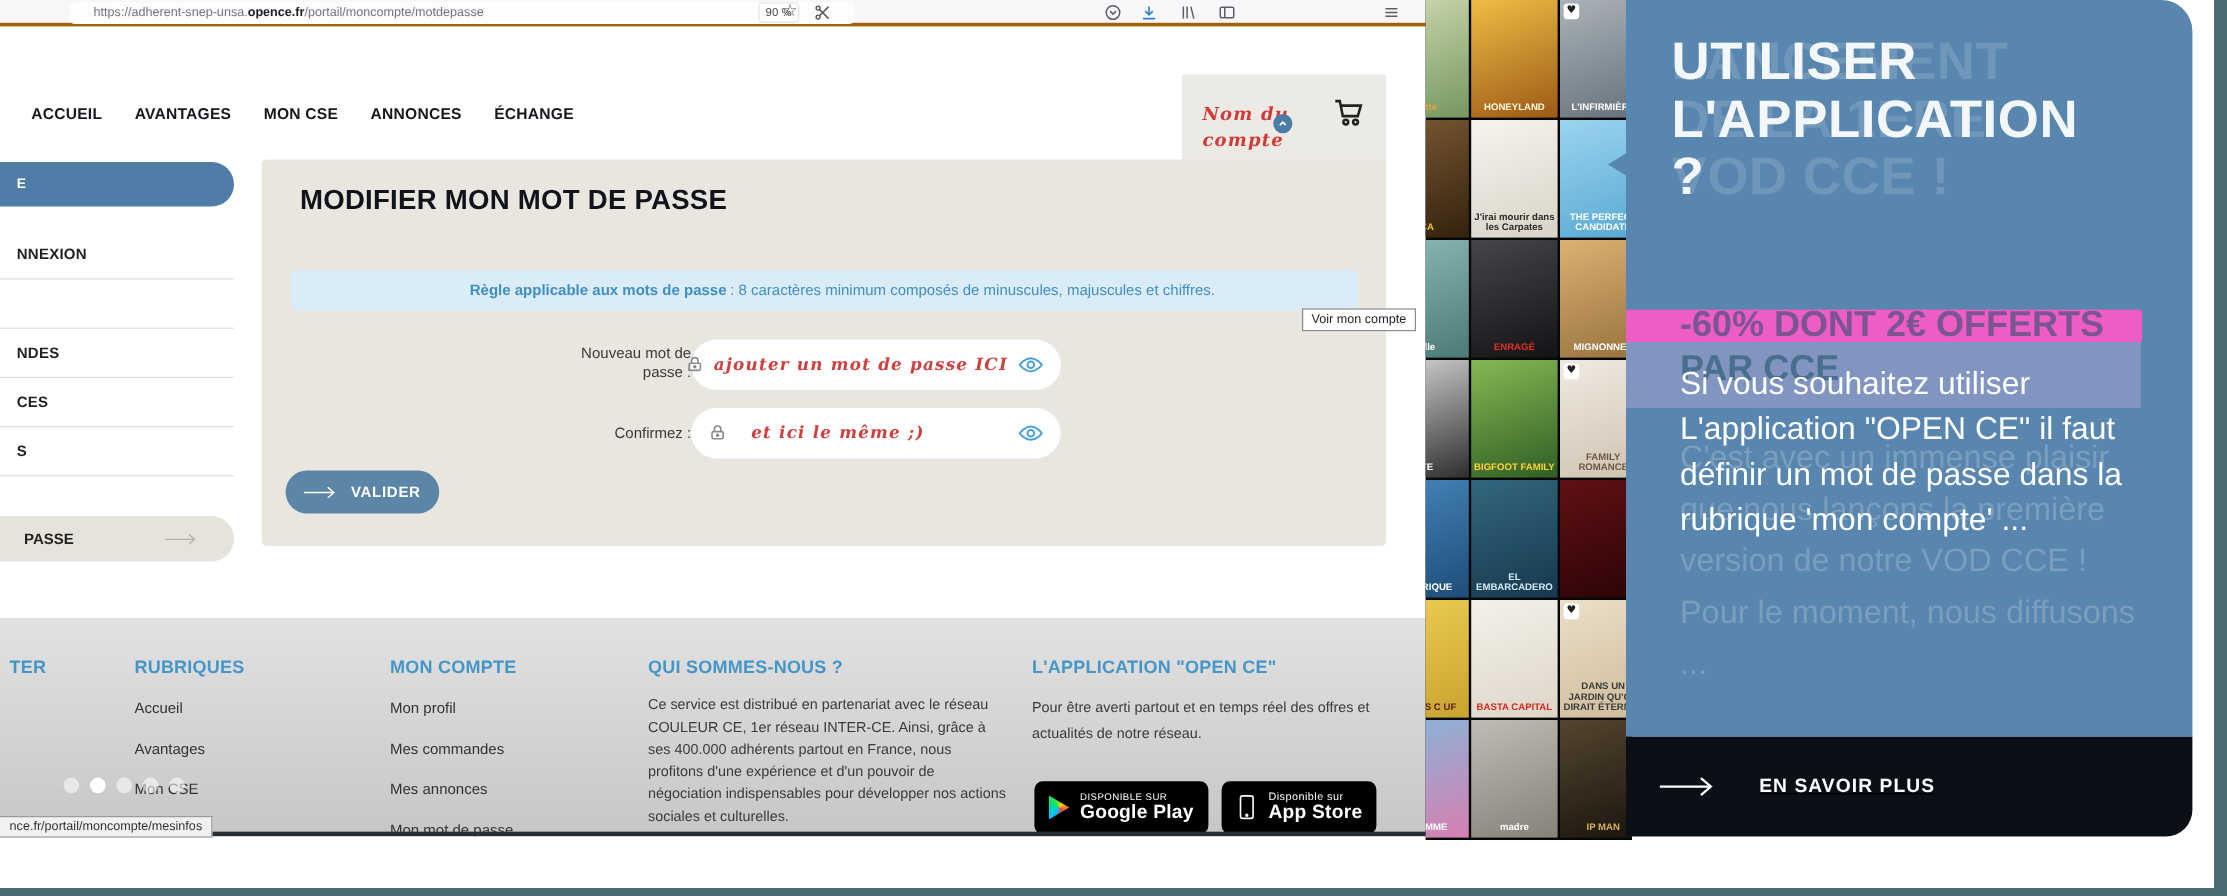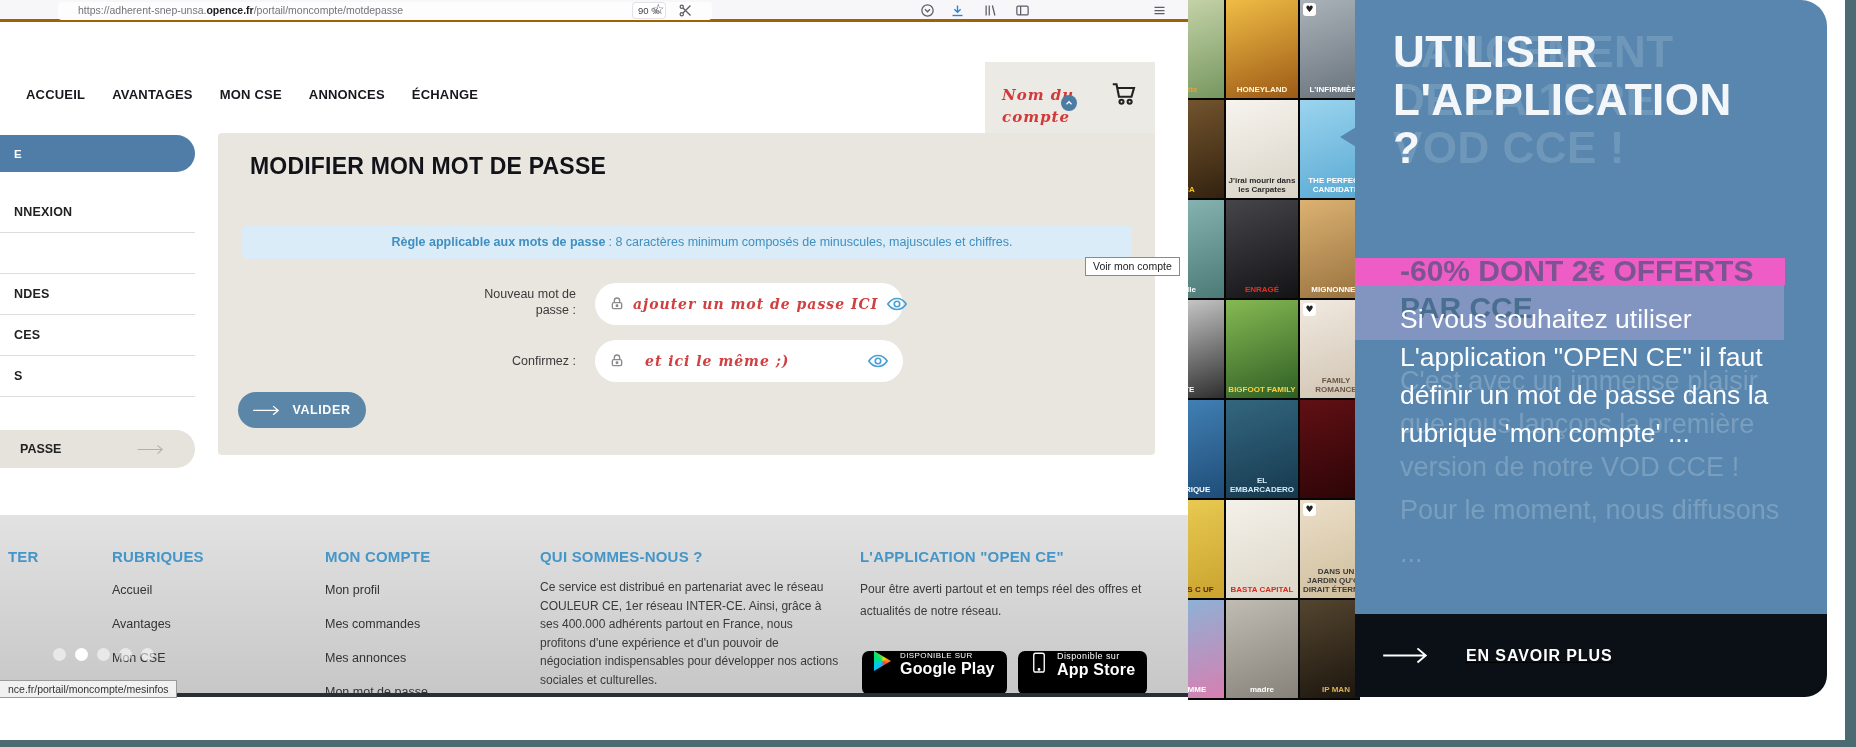--- a/index.html
+++ b/index.html
@@ -55,42 +55,42 @@
   #side-pass .arr { position:absolute; right:28px; width:30px; color:#b5b1a9; }
 
   
   #main { position:absolute; left:218px; top:133px; width:937px; height:322px; background:#e9e6e0; border-radius:4px; }
   #main h1 { position:absolute; left:32px; top:20px; font-size:23px; font-weight:800; color:#121219; letter-spacing:.2px; }
   #rulebox { position:absolute; left:24px; top:92px; width:890px; height:34px; background:#d9ecf8;
              border-radius:6px; display:flex; align-items:center; padding-left:30px;
              font-size:12.5px; color:#418fc0;justify-content:center; }
   #rulebox b { font-weight:700; margin-right:3px; }
   .flabel { position:absolute; font-size:12.5px; color:#3a3a3a; text-align:right; width:140px; line-height:16px; }
-  .pwfield { position:absolute; left:377px; width:308px; height:42px; background:#fff; border-radius:21px;
-             display:flex; align-items:center; padding:0 14px; gap:8px; }
+  .pwfield { position:absolute; left:358px; width:308px; height:42px; background:#fff; border-radius:21px;
+             display:flex; align-items:center; padding:0 14px; gap:8px;justify-content:flex-end; }
   .pwfield .lock { width:16px; height:16px; color:#8a8a8a; flex:0 0 auto; }
   .pwfield .hint { font-family:"DejaVu Serif", serif; font-style:italic; font-weight:700;
                    font-size:14px; color:#d04040; letter-spacing:1px; white-space:nowrap; }
   .pwfield .eye { width:22px; height:22px; color:#4a9fd4; margin-left:auto; flex:0 0 auto; }
   #valider { position:absolute; left:238px; top:392px; width:128px; height:36px; background:#5b86a8;
              border:none; border-radius:18px; color:#fff; display:flex; align-items:center;
              justify-content:center; gap:9px; font-size:12.5px; font-weight:700; letter-spacing:.6px; cursor:pointer; }
   #valider .arr { width:30px; }
   .arr svg { display:block; width:100%; }
 
   
   #footer { position:absolute; left:0; top:515px; width:1190px; height:178px;
             background:linear-gradient(#e2e2e2,#c7c7c7); }
   .fhead { position:absolute; top:33px; font-size:15px; font-weight:800; color:#4596c8; letter-spacing:.2px; }
   .fcol-links div { margin-bottom:20px; font-size:12.5px; color:#333; }
   #about-p, #app-p { position:absolute; top:63px; width:302px; font-size:12px; line-height:18.5px; color:#3a3a3a; }
   #dots { position:absolute; left:53px; top:133px; display:flex; gap:9px; }
   #dots .dot { width:13px; height:13px; border-radius:50%; }
   .badge { position:absolute; top:136px; height:44px; background:#000; border-radius:7px; color:#fff;
-           display:flex; padding:0 12px; gap:9px; }
+           display:flex; align-items:center; padding:0 12px; gap:9px; }
   .badge .b-top { font-size:8px; letter-spacing:.4px; }
   .badge .b-main { font-size:16px; font-weight:700; letter-spacing:.2px; }
   #gp-tri { width:17px; height:20px; background:conic-gradient(from 220deg,#00c4ff,#00e76a,#ffd500,#ff3a44,#00c4ff);
             clip-path:polygon(0 0,100% 50%,0 100%); }
   .badge svg { width:18px; height:24px; }
   #win-bottom-line { position:absolute; left:0; top:693px; width:1190px; height:4px; background:#272f36; }
   #status-tip { position:absolute; left:0; top:680px; height:18px; padding:2px 8px; background:#f1f1f1;
                 border:1px solid #9a9a9a; border-left:none; font-size:10.5px; color:#333; z-index:7; white-space:nowrap; }
 
   

